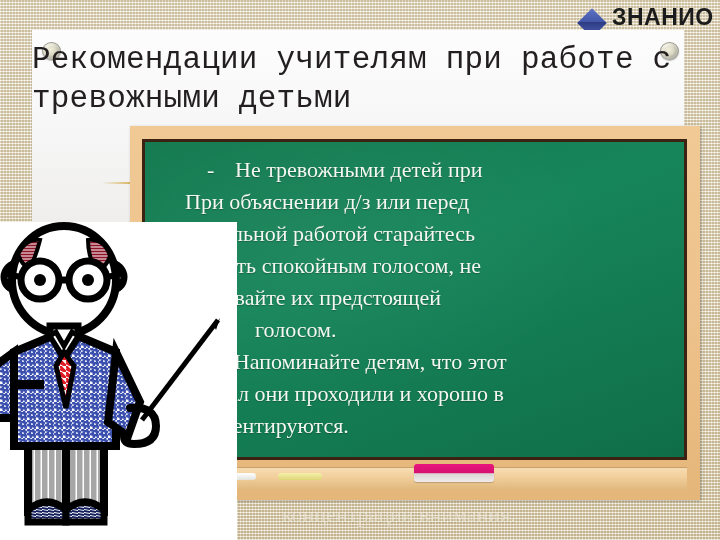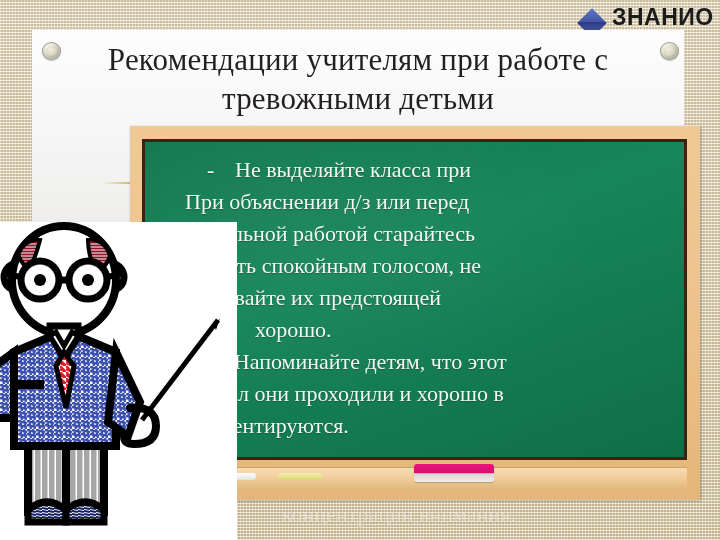--- a/index.html
+++ b/index.html
@@ -59,22 +59,22 @@
   .screw::after{
     content:"";position:absolute;left:3px;top:3px;right:3px;bottom:3px;
     border-radius:50%;
     background:radial-gradient(circle at 40% 35%, #f2efdc 0%, #d9d6c2 60%, #bdbaa8 100%);
   }
   #screw-left{left:10px;top:12px;}
   #screw-right{left:628px;top:12px;}
 
   #page-title{
     position:absolute;left:0;top:10px;width:652px;
-    text-align:center;color:#231f20;
-    font-family:Liberation Serif, serif;
+    text-align:left;color:#231f20;
+    font-family:Liberation Mono, monospace;
     font-size:31px;line-height:39px;letter-spacing:.2px;
   }
   #title-rule{
     position:absolute;left:70px;top:152px;width:68px;height:2px;
     background:linear-gradient(90deg,rgba(222,194,120,0) 0%,#d9b86a 40%,#c8a855 100%);
   }
 
   
   #board-wrap{
     position:absolute;left:130px;top:126px;width:570px;height:374px;
@@ -168,26 +168,26 @@
     <span class="screw" id="screw-left"></span>
     <span class="screw" id="screw-right"></span>
     <div id="page-title">Рекомендации учителям при работе с тревожными детьми</div>
     <div id="title-rule"></div>
   </div>
 
   <div id="board-wrap">
     <div id="board-inner">
       <div id="board">
         <div id="board-text">
-          <span class="li l1"><span class="dash">-</span><span>Не выделяйте класса при</span></span>
+          <span class="li l1"><span class="dash">-</span><span>Не тревожными детей при</span></span>
           <span class="li l3">При объяснении д/з или перед</span>
           <span class="li l4">контрольной работой старайтесь</span>
           <span class="li l5">говорить спокойным голосом, не</span>
           <span class="li l6">пугивайте их предстоящей</span>
-          <span class="li l7">хорошо.</span>
+          <span class="li l7">голосом.</span>
           <span class="li l8">- Напоминайте детям, что этот</span>
           <span class="li l9">материал они проходили и хорошо в</span>
           <span class="li l10">ориентируются.</span>
 
         </div>
       </div>
     </div>
 
     <div id="tray">
       <span class="chalk" id="chalk-pink"></span>

